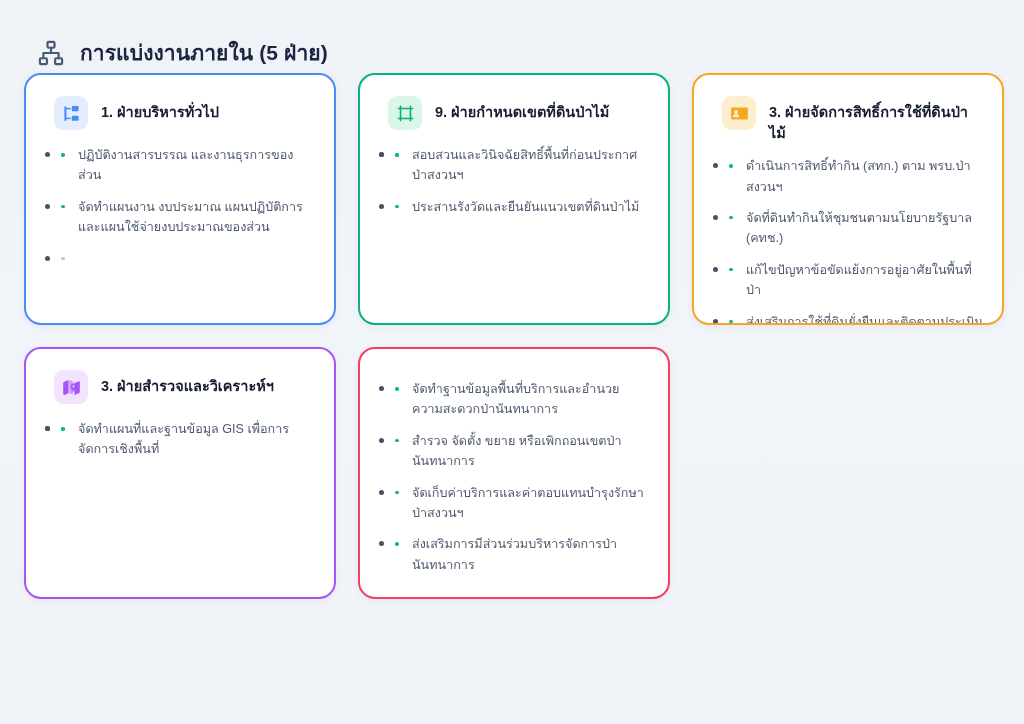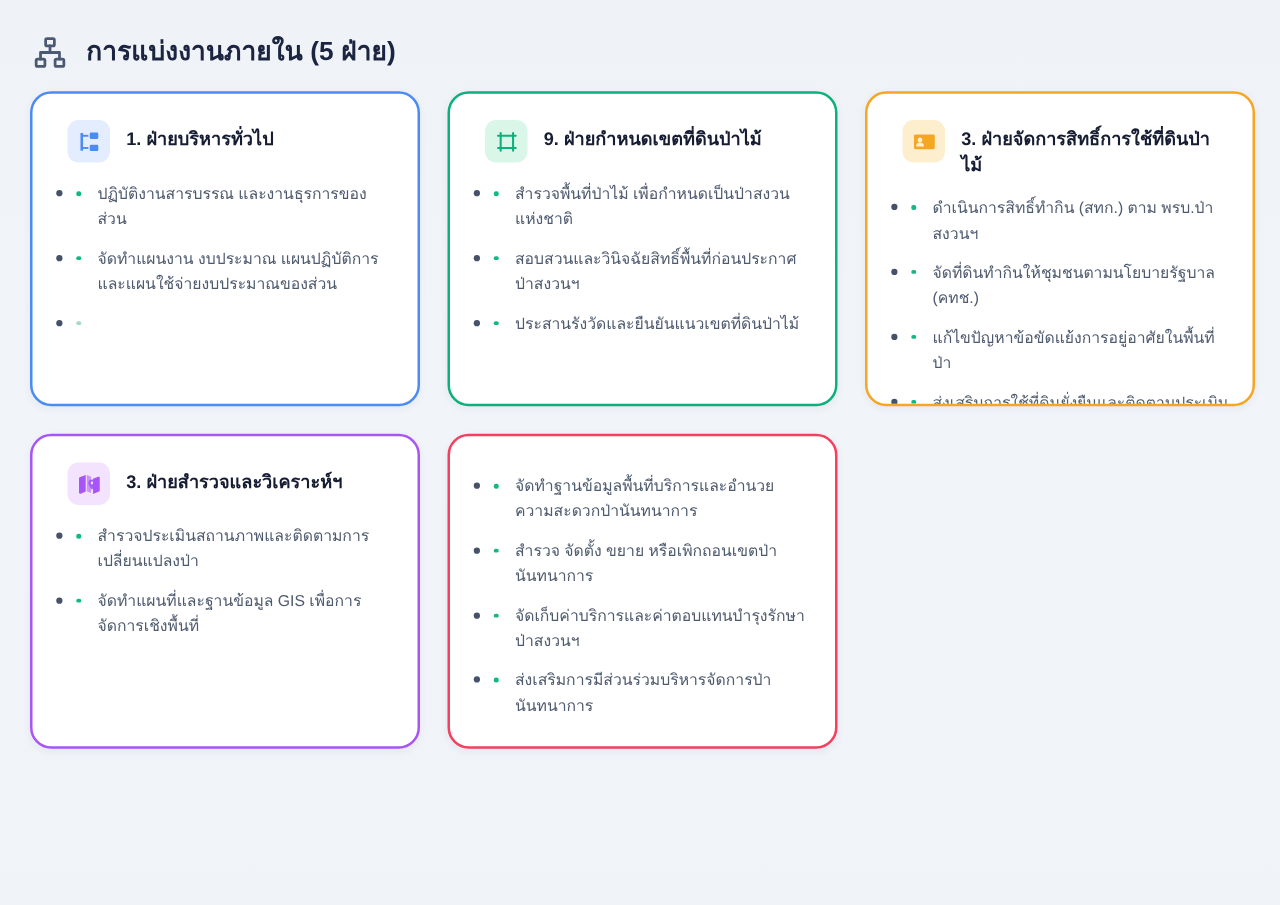--- a/index.html
+++ b/index.html
@@ -16,21 +16,21 @@
     background: #f1f4f9;
     background-image: linear-gradient(180deg, #eff3f8 0%, #f1f4f9 45%, #f0f3f8 100%);
     color: #1f2937;
     -webkit-font-smoothing: antialiased;
   }
 
   .page {
     width: 1024px;
     height: 724px;
     position: relative;
-    padding: 1px;
+    padding: 12px;
   }
 
   
   .page-header {
     display: flex;
     align-items: center;
     gap: 14px;
     padding: 22px 0 0 24px;
     height: 60px;
   }
@@ -200,21 +200,21 @@
       <div class="card-head">
         <span class="card-icon">
           <svg width="17" height="17" viewBox="0 0 24 24" fill="none" stroke="currentColor" stroke-width="2.3" stroke-linecap="round" stroke-linejoin="round">
             <rect x="5" y="5" width="14" height="14"></rect>
             <path d="M5 2v3M19 2v3M5 19v3M19 19v3M2 5h3M2 19h3M19 5h3M19 19h3"></path>
           </svg>
         </span>
         <h2 class="card-title">9. ฝ่ายกำหนดเขตที่ดินป่าไม้</h2>
       </div>
       <ul class="card-list">
-        <li><span class="dot"></span><span>สำรวจพื้นที่ป่าไม้ เพื่อกำหนดเป็นป่าสงวนแห่งชาติ</span></li>
+        <li><span class="dot"></span></li>
         <li><span class="dot"></span><span>สอบสวนและวินิจฉัยสิทธิ์พื้นที่ก่อนประกาศป่าสงวนฯ</span></li>
         <li><span class="dot"></span><span>ประสานรังวัดและยืนยันแนวเขตที่ดินป่าไม้</span></li>
       </ul>
     </section>
 
     <section class="card" style="--accent:#f5a623; --tint:#fdeecd;">
       <div class="card-head">
         <span class="card-icon">
           <svg width="19" height="19" viewBox="0 0 24 24" fill="currentColor">
             <path d="M3 4.5h18a1.5 1.5 0 0 1 1.5 1.5v12a1.5 1.5 0 0 1-1.5 1.5H3A1.5 1.5 0 0 1 1.5 18V6A1.5 1.5 0 0 1 3 4.5zm4.6 3.2a2.4 2.4 0 1 0 0 4.8 2.4 2.4 0 0 0 0-4.8zM3.6 16.6h8a3.6 3.6 0 0 0-8 0zM14.2 8.5h6v1.7h-6zm0 3.4h6v1.7h-6zm0 3.4h4.2v1.7h-4.2z"></path>
@@ -236,21 +236,21 @@
           <svg width="19" height="19" viewBox="0 0 24 24" fill="currentColor">
             <path d="M8.3 2.4 2.2 4.9A1.2 1.2 0 0 0 1.5 6v14.3c0 .8.8 1.4 1.6 1.1l5.2-2.1V2.4z"></path>
             <path d="M15.7 21.6l6.1-2.5c.45-.2.7-.6.7-1.1V5.4c0-.85-.8-1.4-1.6-1.1l-5.2 2.1v15.2z"></path>
             <path d="M14.6 7.1a3.6 3.6 0 0 0-3.6 3.6c0 2.6 3.6 6.7 3.6 6.7s3.6-4.1 3.6-6.7a3.6 3.6 0 0 0-3.6-3.6zm0 5a1.45 1.45 0 1 1 0-2.9 1.45 1.45 0 0 1 0 2.9z" opacity=".95"></path>
             <path d="M9.4 2.5v16.5l4.3 1.8V4.3z" opacity=".55"></path>
           </svg>
         </span>
         <h2 class="card-title">3. ฝ่ายสำรวจและวิเคราะห์ฯ</h2>
       </div>
       <ul class="card-list">
-        <li><span class="dot"></span><span>สำรวจประเมินสถานภาพและติดตามการเปลี่ยนแปลงป่า</span></li>
+        <li><span class="dot"></span></li>
         <li><span class="dot"></span><span>จัดทำแผนที่และฐานข้อมูล GIS เพื่อการจัดการเชิงพื้นที่</span></li>
       </ul>
     </section>
 
     <section class="card" style="--accent:#f43f5e; --tint:#fde0e6;">
       <ul class="card-list">
         <li><span class="dot"></span><span>จัดทำฐานข้อมูลพื้นที่บริการและอำนวยความสะดวกป่านันทนาการ</span></li>
         <li><span class="dot"></span><span>สำรวจ จัดตั้ง ขยาย หรือเพิกถอนเขตป่านันทนาการ</span></li>
         <li><span class="dot"></span><span>จัดเก็บค่าบริการและค่าตอบแทนบำรุงรักษาป่าสงวนฯ</span></li>
         <li><span class="dot"></span><span>ส่งเสริมการมีส่วนร่วมบริหารจัดการป่านันทนาการ</span></li>

